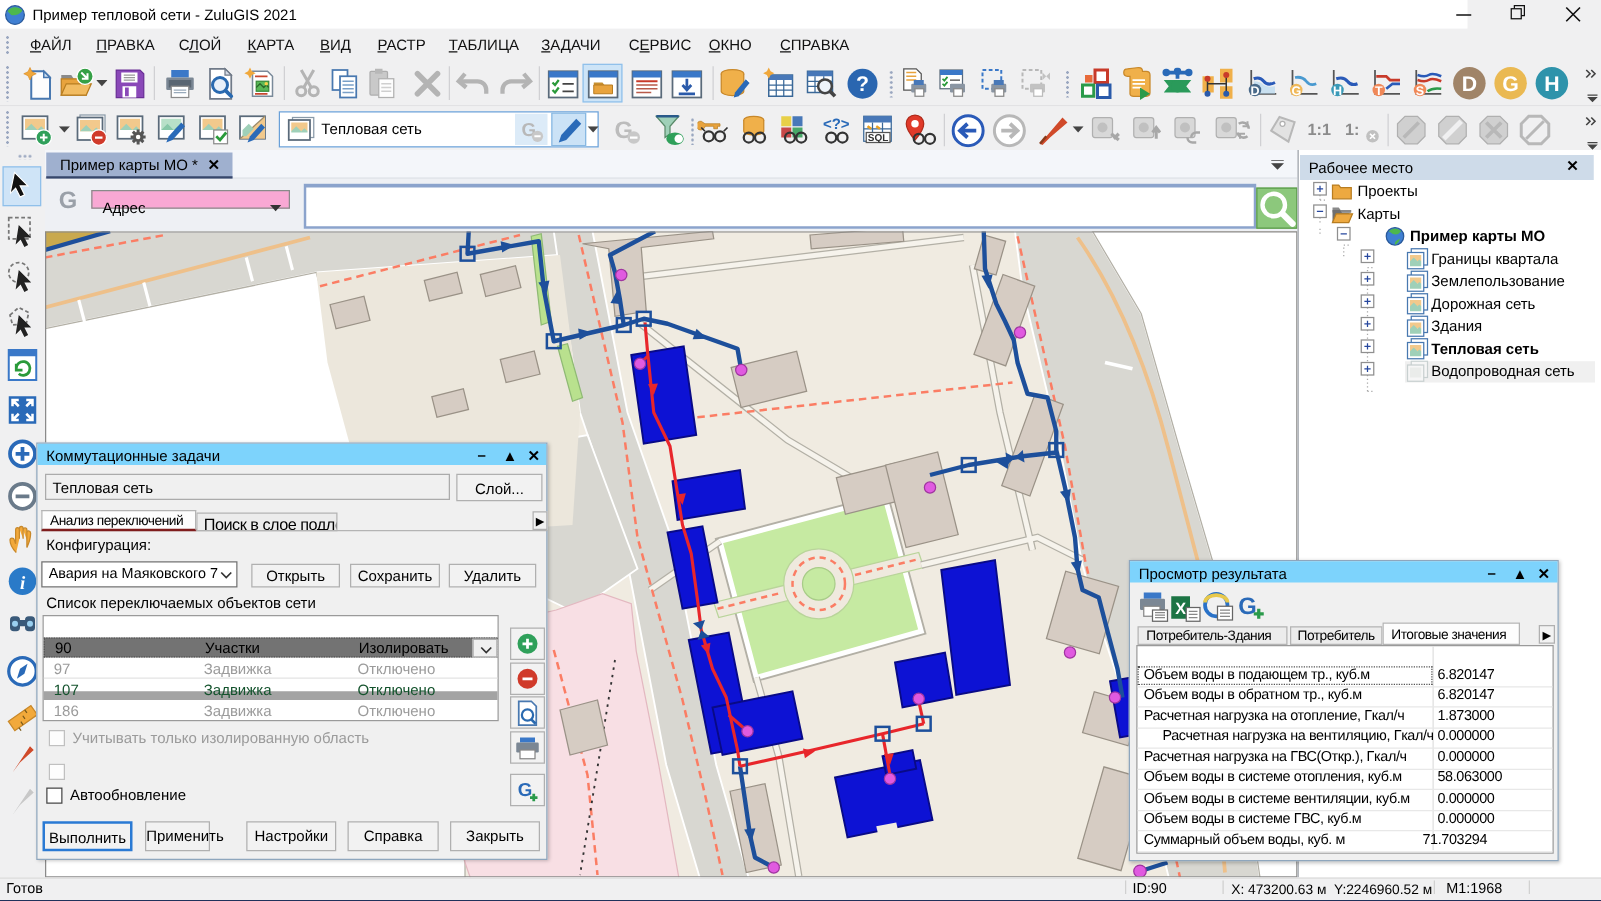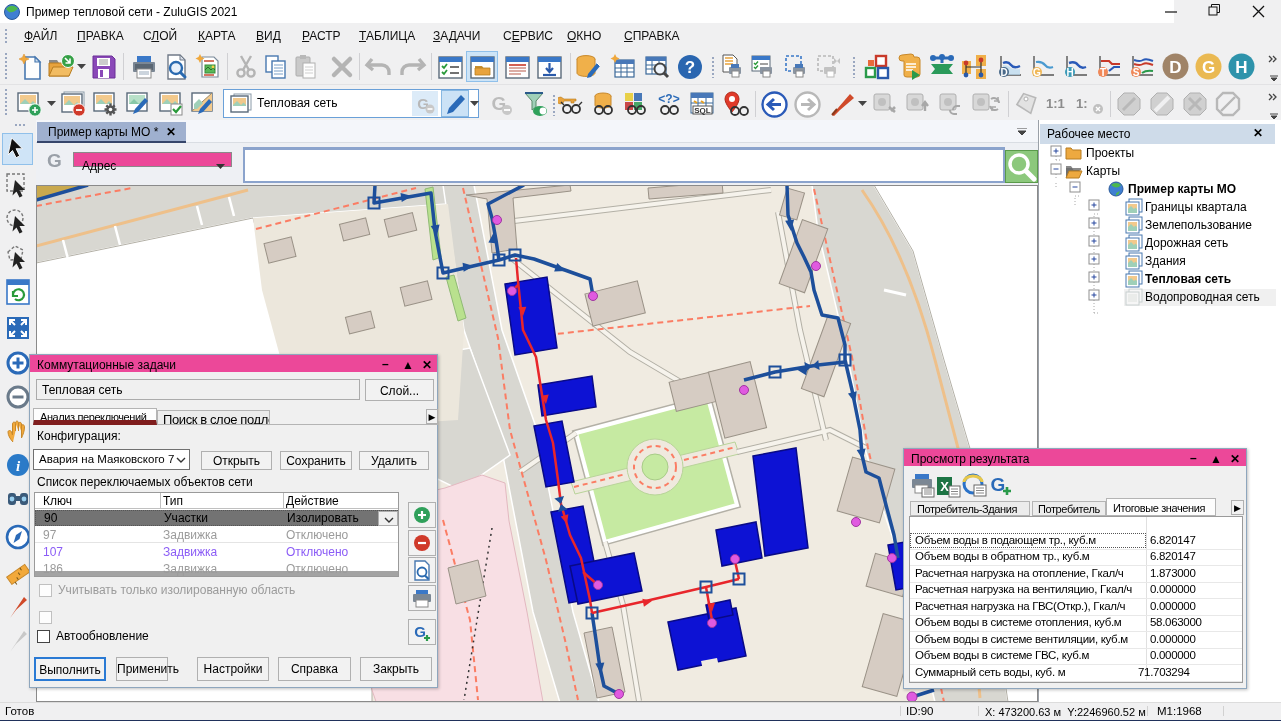--- a/index.html
+++ b/index.html
@@ -17,37 +17,37 @@
 .grip{position:absolute;width:4px;background-image:radial-gradient(circle,#9aa7c0 1px,transparent 1.2px);background-size:4px 4px}
 .vsep{position:absolute;width:1px;background:#d0d0d3}
 .ic{position:absolute}
 
 #tabbar{position:absolute;left:36px;top:120px;width:1002px;height:23px;background:#f4f6fa;border-bottom:1px solid #d9dde3}
 #tab1{position:absolute;left:1px;top:2px;width:149px;height:21px;background:#9fb0cf;color:#000;font-size:12px;border-bottom:2px solid #36466b}
 #tab1 .x{position:absolute;right:10px;top:3px;font-weight:bold;font-size:12px}
 
 #addr{position:absolute;left:36px;top:143px;width:1002px;height:42px;background:#eef0f4}
 #addr .g{position:absolute;left:11px;top:7px;font-size:19px;font-weight:bold;color:#9aa0a8}
-#addr .combo{position:absolute;left:37px;top:9px;width:159px;height:15px;background:#ec4899;border:1px solid #8a8a8a;font-size:12px}
+#addr .combo{position:absolute;left:37px;top:9px;width:159px;height:15px;background:#f9a8d4;border:1px solid #8a8a8a;font-size:12px}
 #addr .combo span{position:absolute;left:8px;top:6px}
 #addr .search{position:absolute;left:207px;top:4px;width:762px;height:36px;background:#fff;border:2px solid #8ba3cc;border-top:3px solid #8ba3cc}
 #addr .gbtn{position:absolute;left:969px;top:7px;width:33px;height:33px;background:#8cc87c;border:1px solid #5a9a4a}
 
 #ltb{position:absolute;left:0;top:120px;width:36px;height:582px;background:#f0f0f1}
 
 #rpanel{position:absolute;left:1038px;top:120px;width:243px;height:582px;background:#fff;border-left:1px solid #9aa0a8}
 #rphead{position:absolute;left:1px;top:4px;width:235px;height:20px;background:#cedbe9;font-size:12px;color:#000}
 #rpbody{position:absolute;left:1px;top:24px;width:235px;height:554px;background:#fff;font-size:12px}
 .trow{position:absolute;height:18px;white-space:nowrap}
 
 #status{position:absolute;left:0;top:702px;width:1281px;height:19px;background:#f0f0f1;border-top:1px solid #dcdcdc;font-size:11.5px;color:#000}
 #status .bb{position:absolute;left:0;top:17px;width:1281px;height:2px;background:#20315b}
 
 .dlg{position:absolute;background:#f0f0f0;border:1px solid #8ea6bd;box-shadow:1px 1px 3px rgba(0,0,0,.25)}
-.dlgtitle{position:absolute;left:0;top:0;width:100%;height:17px;background:#ec4899;font-size:12px;color:#000}
+.dlgtitle{position:absolute;left:0;top:0;width:100%;height:17px;background:#7dd3fc;font-size:12px;color:#000}
 .dbtn{position:absolute;font-size:12px;color:#000;font-weight:bold}
 .btn{position:absolute;background:#f2f2f2;border:1px solid #b0b0b0;font-size:12px;color:#000;text-align:center}
 .tabx{position:absolute;font-size:11px;letter-spacing:-0.4px;color:#000;border:1px solid #b4b4b4;background:#ececec;white-space:nowrap;overflow:hidden}
 .tabx.act{background:#fdfdfd}
 </style></head>
 <body>
 <div id="app">
 
   <div id="titlebar">
     <svg class="ic" style="left:4px;top:4px" width="16" height="16" viewBox="0 0 16 16">
@@ -924,63 +924,56 @@
     <div class="dlgtitle">
         <span style="position:absolute;left:7px;top:3px">Коммутационные задачи</span>
       <span class="dbtn" style="left:352px;top:2px">–</span>
         <span class="dbtn" style="left:372px;top:3px">▲</span>
         <span class="dbtn" style="left:392px;top:3px">✕</span>
       </div>
     <div class="abs" style="left:6px;top:24px;width:324px;height:21px;background:#f0f0f0;border:1px solid #ababab;font-size:12px">
         <span style="position:absolute;left:5px;top:3px">Тепловая сеть</span>
       </div>
     <div class="btn" style="left:335px;top:24px;width:69px;height:22px;padding-top:4px">Слой...</div>
-    <div class="tabx act" style="left:3px;top:53px;width:124px;height:17px;border-bottom:5px solid #7f1d1d;z-index:2">
+    <div class="tabx act" style="left:3px;top:53px;width:124px;height:17px;border-bottom:2px solid #7f1d1d;z-index:2">
         <span style="position:absolute;left:6px;top:2px">Анализ переключений</span>
       </div>
     <div class="tabx" style="left:127px;top:55px;width:113px;height:15px;font-size:13px">
         <span style="position:absolute;left:5px;top:1px">Поиск в слое подложке</span>
       </div>
     <div class="abs" style="left:3px;top:69px;width:405px;height:1px;background:#b4b4b4"></div>
     <div class="btn" style="left:396px;top:54px;width:12px;height:15px;font-size:9px;padding-top:2px">▶</div>
     <span class="abs" style="left:7px;top:74px;font-size:12px">Конфигурация:</span>
     <div class="abs" style="left:3px;top:94px;width:157px;height:21px;background:#fff;border:1px solid #707070;font-size:11.5px">
         <span style="position:absolute;left:5px;top:3px">Авария на Маяковского 7</span>
         <svg class="abs" style="right:3px;top:7px" width="10" height="7">
           <path d="M1 1 l4 4 4-4" stroke="#333" fill="none" stroke-width="1.4"></path>
         </svg>
       </div>
     <div class="btn" style="left:171px;top:96px;width:71px;height:19px;padding-top:2px">Открыть</div>
     <div class="btn" style="left:250px;top:96px;width:72px;height:19px;padding-top:2px">Сохранить</div>
     <div class="btn" style="left:329px;top:96px;width:70px;height:19px;padding-top:2px">Удалить</div>
     <span class="abs" style="left:7px;top:120px;font-size:12px">Список переключаемых объектов сети</span>
     <div class="abs" style="left:4px;top:137px;width:365px;height:85px;background:#fff;border:1px solid #9a9a9a;font-size:12px">
-      <div class="abs" style="left:0;top:0;width:363px;height:16px;border-bottom:1px solid #c0c0c0">
-        <span style="position:absolute;left:8px;top:1px">Ключ</span>
-          <span style="position:absolute;left:128px;top:1px">Тип</span>
-          <span style="position:absolute;left:251px;top:1px">Действие</span>
-        <div class="abs" style="left:125px;top:0;width:1px;height:16px;background:#c0c0c0"></div>
-        <div class="abs" style="left:248px;top:0;width:1px;height:16px;background:#c0c0c0"></div>
-      </div>
       <div class="abs" style="left:0;top:17px;width:363px;height:16px;background:#737373;border:1px dotted #555">
         <span style="position:absolute;left:8px;top:0">90</span>
           <span style="position:absolute;left:128px;top:0">Участки</span>
           <span style="position:absolute;left:251px;top:0">Изолировать</span>
         <div class="abs" style="left:342px;top:0;width:20px;height:15px;background:#f0f0f0;border:1px solid #adadad">
             <svg class="abs" style="left:5px;top:5px" width="10" height="7">
               <path d="M1 1 l4 4 4-4" stroke="#333" fill="none" stroke-width="1.4"></path>
             </svg>
           </div>
       </div>
       <div class="abs" style="left:0;top:34px;width:363px;height:16px;border-bottom:1px solid #e4e4e4;color:#9b9b9b">
           <span style="position:absolute;left:8px;top:1px">97</span>
           <span style="position:absolute;left:128px;top:1px">Задвижка</span>
           <span style="position:absolute;left:251px;top:1px">Отключено</span>
         </div>
-      <div class="abs" style="left:0;top:51px;width:363px;height:32px;border-bottom:5px solid #a3a3a3;color:#8b5cf6">
+      <div class="abs" style="left:0;top:51px;width:363px;height:16px;border-bottom:7px solid #a3a3a3;color:#14532d">
           <span style="position:absolute;left:8px;top:1px">107</span>
           <span style="position:absolute;left:128px;top:1px">Задвижка</span>
           <span style="position:absolute;left:251px;top:1px">Отключено</span>
         </div>
       <div class="abs" style="left:0;top:68px;width:363px;height:16px;color:#9b9b9b">
           <span style="position:absolute;left:8px;top:1px">186</span>
           <span style="position:absolute;left:128px;top:1px">Задвижка</span>
           <span style="position:absolute;left:251px;top:1px">Отключено</span>
         </div>
     </div>
@@ -1063,36 +1056,36 @@
       <div class="abs" style="left:0;top:16px;width:236px;height:15px;border:1px dotted #555"></div>
       <span class="abs" style="left:5px;top:17px">Объем воды в подающем тр., куб.м</span>
         <span class="abs" style="left:240px;top:17px">6.820147</span>
       <div class="abs" style="left:0;top:32px;width:332px;height:1px;background:#e8e8e8"></div>
       <span class="abs" style="left:5px;top:33px">Объем воды в обратном тр., куб.м</span>
         <span class="abs" style="left:240px;top:33px">6.820147</span>
       <div class="abs" style="left:0;top:48px;width:332px;height:1px;background:#e8e8e8"></div>
       <span class="abs" style="left:5px;top:50px">Расчетная нагрузка на отопление, Гкал/ч</span>
         <span class="abs" style="left:240px;top:50px">1.873000</span>
       <div class="abs" style="left:0;top:65px;width:332px;height:1px;background:#e8e8e8"></div>
-      <span class="abs" style="left:5px;top:66px">Расчетная нагрузка на вентиляцию, Гкал/ч</span>
+      <span class="abs" style="left:20px;top:66px">Расчетная нагрузка на вентиляцию, Гкал/ч</span>
         <span class="abs" style="left:240px;top:66px">0.000000</span>
       <div class="abs" style="left:0;top:81px;width:332px;height:1px;background:#e8e8e8"></div>
       <span class="abs" style="left:5px;top:83px">Расчетная нагрузка на ГВС(Откр.), Гкал/ч</span>
         <span class="abs" style="left:240px;top:83px">0.000000</span>
       <div class="abs" style="left:0;top:98px;width:332px;height:1px;background:#e8e8e8"></div>
       <span class="abs" style="left:5px;top:99px">Объем воды в системе отопления, куб.м</span>
         <span class="abs" style="left:240px;top:99px">58.063000</span>
       <div class="abs" style="left:0;top:114px;width:332px;height:1px;background:#e8e8e8"></div>
       <span class="abs" style="left:5px;top:116px">Объем воды в системе вентиляции, куб.м</span>
         <span class="abs" style="left:240px;top:116px">0.000000</span>
       <div class="abs" style="left:0;top:131px;width:332px;height:1px;background:#e8e8e8"></div>
       <span class="abs" style="left:5px;top:132px">Объем воды в системе ГВС, куб.м</span>
         <span class="abs" style="left:240px;top:132px">0.000000</span>
       <div class="abs" style="left:0;top:147px;width:332px;height:1px;background:#e8e8e8"></div>
-      <span class="abs" style="left:5px;top:149px">Суммарный сеть воды, куб. м</span>
+      <span class="abs" style="left:5px;top:149px">Суммарный объем воды, куб. м</span>
         <span class="abs" style="left:228px;top:149px">71.703294</span>
       <div class="abs" style="left:0;top:164px;width:332px;height:1px;background:#e8e8e8"></div>
     </div>
   </div>
 
   <div id="status">
     <span style="position:absolute;left:5px;top:2px">Готов</span>
     <span style="position:absolute;left:899px;top:1px;color:#cfcfcf">|</span>
     <span style="position:absolute;left:906px;top:2px">ID:90</span>
     <span style="position:absolute;left:977px;top:1px;color:#cfcfcf">|</span>

